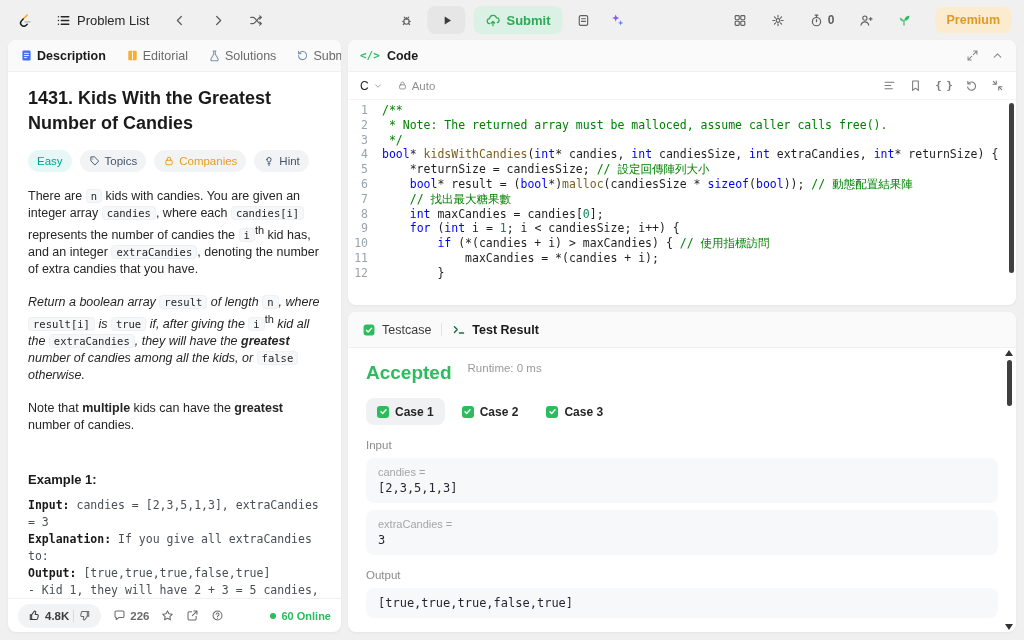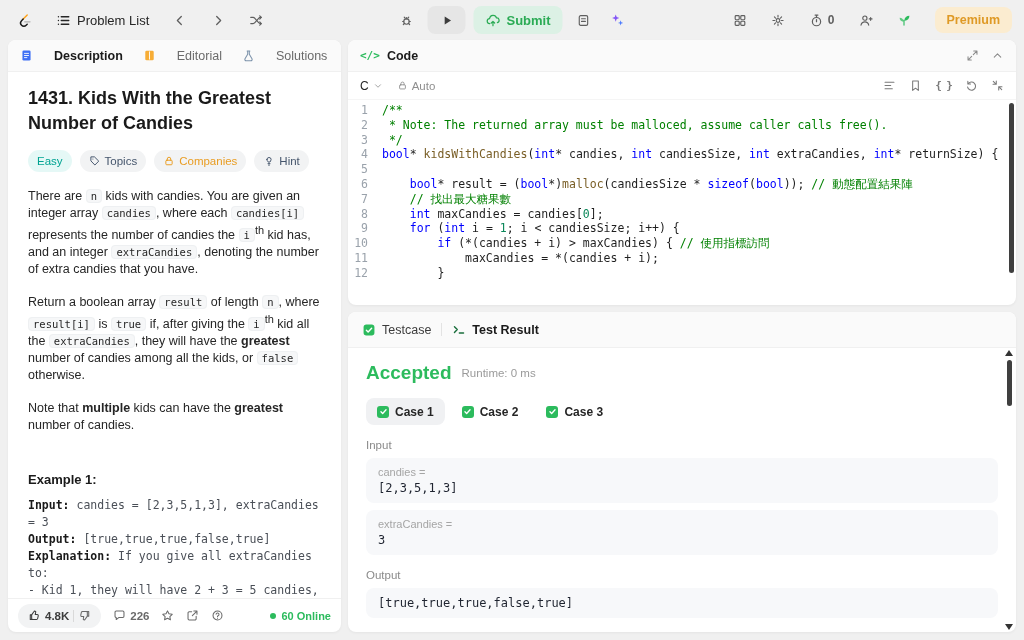--- a/index.html
+++ b/index.html
@@ -25,32 +25,32 @@
   
   .main{flex:1;display:flex;gap:7px;padding:0 8px 8px;min-height:0}
   .panel{background:#fff;border-radius:8px;display:flex;flex-direction:column;overflow:hidden;box-shadow:0 1px 3px rgba(0,0,0,.05)}
   .left-panel{flex:0 0 333px}
   .right-col{flex:1;display:flex;flex-direction:column;gap:7px;min-width:0}
   .code-panel{flex:0 0 265px}
   .result-panel{flex:1}
 
   
   .panel-tabs{flex:0 0 32px;display:flex;align-items:center;gap:8px;padding:0 10px;background:#fafafa;border-bottom:1px solid #f0f0f0}
-  .ptab{display:flex;align-items:flex-start;gap:21px;font-size:12.5px;color:#6a6a6a;padding:0 2px;white-space:nowrap}
+  .ptab{display:flex;align-items:flex-start;gap:4px;font-size:12.5px;color:#6a6a6a;padding:0 2px;white-space:nowrap}
   .ptab.active{color:#1a1a1a;font-weight:700}
   .tab-div{width:1px;height:13px;background:#e3e3e3}
   .left-content{flex:1;overflow:hidden;padding:14px 20px 0}
   .problem-title{font-size:18px;line-height:25px;font-weight:600;color:#1a1a1a}
   .badge-row{display:flex;align-items:center;gap:8px;margin-top:14px}
   .badge{display:flex;align-items:center;gap:4px;height:22px;padding:0 9px;border-radius:999px;font-size:11.5px;background:#f2f3f4;color:#45556c}
   .badge.easy{background:rgba(0,184,163,.1);color:#00a392;font-weight:500}
   .badge.companies{color:#e99d23}
   .para{margin-top:16px;font-size:12.5px;line-height:17px;color:#262626}
   .para .bold{font-weight:700}
-  .para .ital{}
+  .para .ital{font-style:italic}
   .para sup{font-size:11px}
   .icode{font-family:"DejaVu Sans Mono",monospace;font-size:10.5px;background:#f6f7f8;border:1px solid #eef0f2;border-radius:4px;padding:0 4px;color:#262626;white-space:nowrap;font-style:normal}
   .example-h{margin-top:38px;font-size:13px;font-weight:700;color:#1a1a1a}
   .example{margin-top:10px;font-family:"DejaVu Sans Mono",monospace;font-size:11.5px;line-height:17px;color:#4a4f57}
   .example .bold{font-weight:700;color:#1a1a1a}
   .left-footer{flex:0 0 34px;border-top:1px solid #f0f0f0;display:flex;align-items:center;padding:0 10px;gap:12px;color:#6a6a6a}
   .vote-pill{display:flex;align-items:center;gap:4px;background:#f2f3f4;height:24px;border-radius:999px;padding:0 10px;font-size:11.5px;font-weight:700;color:#3c3c3c}
   .vote-div{width:1px;height:12px;background:#d9d9d9}
   .foot-btn{display:flex;align-items:center;gap:4px;color:#6a6a6a;font-size:11.5px;font-weight:600}
   .online{margin-left:auto;display:flex;align-items:center;gap:5px;font-size:11px;color:#2cbb5d;font-weight:600}
@@ -72,21 +72,21 @@
   .lc{white-space:pre;color:#1f1f1f}
   .tk-cm{color:#008000}.tk-kw{color:#0000ff}.tk-nm{color:#098658}.tk-fn{color:#795e26}.tk-pl{color:#1f1f1f}
   .code-scroll{position:absolute;right:2px;top:3px;width:5px;height:170px;background:#3f3f3f;border-radius:3px}
   .editor-footer{flex:0 0 26px;display:flex;align-items:center;justify-content:space-between;padding:0 12px;font-size:11px;color:#ababab}
 
   
   .result-header{flex:0 0 36px;display:flex;align-items:center;gap:10px;padding:0 14px;background:#fafafa;border-bottom:1px solid #f0f0f0}
   .rtab{display:flex;align-items:center;gap:6px;font-size:12.5px;color:#3c3c3c;font-weight:500}
   .rtab.active{color:#1a1a1a;font-weight:700}
   .result-content{flex:1;padding:14px 18px 10px;position:relative;overflow:hidden}
-  .verdict-row{display:flex;align-items:center;gap:10px}
+  .verdict-row{display:flex;align-items:flex-start;gap:16px}
   .verdict{font-size:19px;font-weight:700;color:#2cbb5d}
   .runtime{font-size:11.5px;color:#9a9a9a}
   .case-row{display:flex;align-items:center;gap:6px;margin-top:14px}
   .case-chip{display:flex;align-items:center;gap:6px;height:27px;padding:0 11px;border-radius:8px;font-size:12px;font-weight:600;color:#262626}
   .case-chip.active{background:#f0f1f3}
   .case-check{width:12px;height:12px;border-radius:3px;background:#2cbb5d;display:flex;align-items:center;justify-content:center}
   .io-label{margin-top:14px;font-size:11.5px;color:#8a8a8a}
   .io-box{margin-top:7px;background:#f7f8fa;border-radius:8px;padding:8px 12px}
   .io-sub{font-size:11px;color:#a5a5a5}
   .io-val{margin-top:3px;font-family:"DejaVu Sans Mono",monospace;font-size:12px;color:#1f2430}
@@ -274,22 +274,22 @@
           </span>
         </div>
 
         <p class="para"><span>There are </span><span class="icode">n</span><span> kids with candies. You are given an integer array </span><span class="icode">candies</span><span>, where each </span><span class="icode">candies[i]</span><span> represents the number of candies the </span><span class="icode">i</span><sup>th</sup><span> kid has, and an integer </span><span class="icode">extraCandies</span><span>, denoting the number of extra candies that you have.</span></p>
         <p class="para"><span class="ital">Return a boolean array </span><span class="icode">result</span><span class="ital"> of length </span><span class="icode">n</span><span class="ital">, where </span><span class="icode">result[i]</span><span class="ital"> is </span><span class="icode">true</span><span class="ital"> if, after giving the </span><span class="icode">i</span><sup>th</sup><span class="ital"> kid all the </span><span class="icode">extraCandies</span><span class="ital">, they will have the </span><span class="bold ital">greatest</span><span class="ital"> number of candies among all the kids, or </span><span class="icode">false</span><span class="ital"> otherwise.</span></p>
         <p class="para"><span>Note that </span><span class="bold">multiple</span><span> kids can have the </span><span class="bold">greatest</span><span> number of candies.</span></p>
 
         <div class="example-h">Example 1:</div>
         <div class="example">
           <div><span class="bold">Input:</span><span> candies = [2,3,5,1,3], extraCandies = 3</span></div>
+          <div><span class="bold">Explanation:</span><span> If you give all extraCandies to:</span></div>
           <div><span class="bold">Output:</span><span> [true,true,true,false,true]</span></div>
-          <div><span class="bold">Explanation:</span><span> If you give all extraCandies to:</span></div>
           <div><span>- Kid 1, they will have 2 + 3 = 5 candies, which is the greatest among the kids.</span></div>
           <div></div>
         </div>
       </div>
 
       <div class="left-footer">
         <div class="vote-pill">
           <button class="foot-btn" style="color:#3c3c3c">
             <svg class="s" width="13" height="13" viewBox="0 0 16 16">
               <path d="M2.8 7.2h1.7V13H2.8zM4.5 12.3l1.1.7h4.7a1.6 1.6 0 0 0 1.6-1.3l.7-3.3A1.3 1.3 0 0 0 11.3 6.8H8.9l.5-2.4A1.2 1.2 0 0 0 7.2 3.3L4.5 7.2z"></path>
@@ -406,20 +406,21 @@
             <div class="code-line">
               <span class="ln">3</span>
               <span class="lc"><span class="tk-cm"> */</span></span>
             </div>
             <div class="code-line">
               <span class="ln">4</span>
               <span class="lc"><span class="tk-kw">bool</span><span class="tk-pl">* </span><span class="tk-fn">kidsWithCandies</span><span class="tk-pl">(</span><span class="tk-kw">int</span><span class="tk-pl">* candies, </span><span class="tk-kw">int</span><span class="tk-pl"> candiesSize, </span><span class="tk-kw">int</span><span class="tk-pl"> extraCandies, </span><span class="tk-kw">int</span><span class="tk-pl">* returnSize) {</span></span>
             </div>
             <div class="code-line">
               <span class="ln">5</span>
+              <span class="lc"><span class="tk-pl">    *returnSize = candiesSize; </span><span class="tk-cm">// 設定回傳陣列大小</span></span>
             </div>
             <div class="code-line">
               <span class="ln">6</span>
               <span class="lc"><span class="tk-pl">    </span><span class="tk-kw">bool</span><span class="tk-pl">* result = (</span><span class="tk-kw">bool</span><span class="tk-pl">*)</span><span class="tk-fn">malloc</span><span class="tk-pl">(candiesSize * </span><span class="tk-kw">sizeof</span><span class="tk-pl">(</span><span class="tk-kw">bool</span><span class="tk-pl">)); </span><span class="tk-cm">// 動態配置結果陣</span></span>
             </div>
             <div class="code-line">
               <span class="ln">7</span>
               <span class="lc"><span class="tk-pl">    </span><span class="tk-cm">// 找出最大糖果數</span></span>
             </div>
             <div class="code-line">

